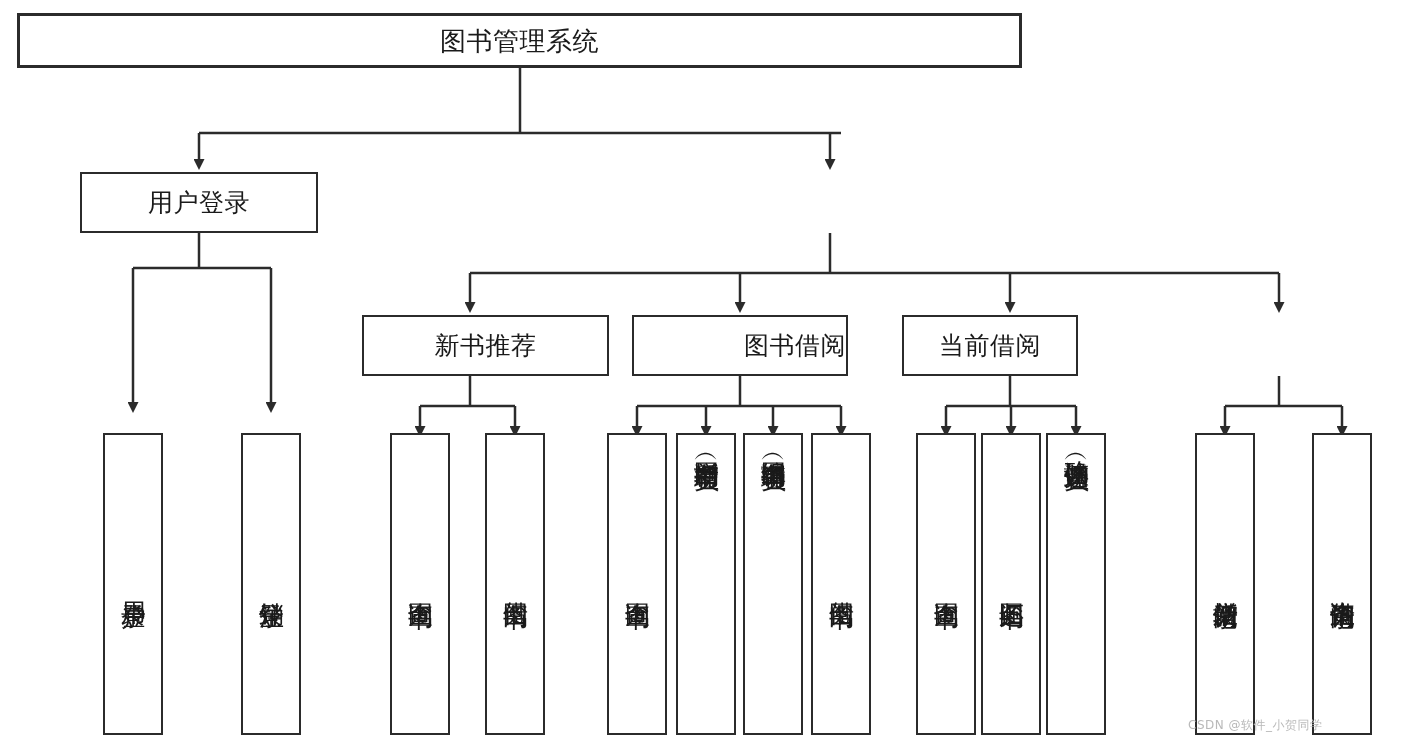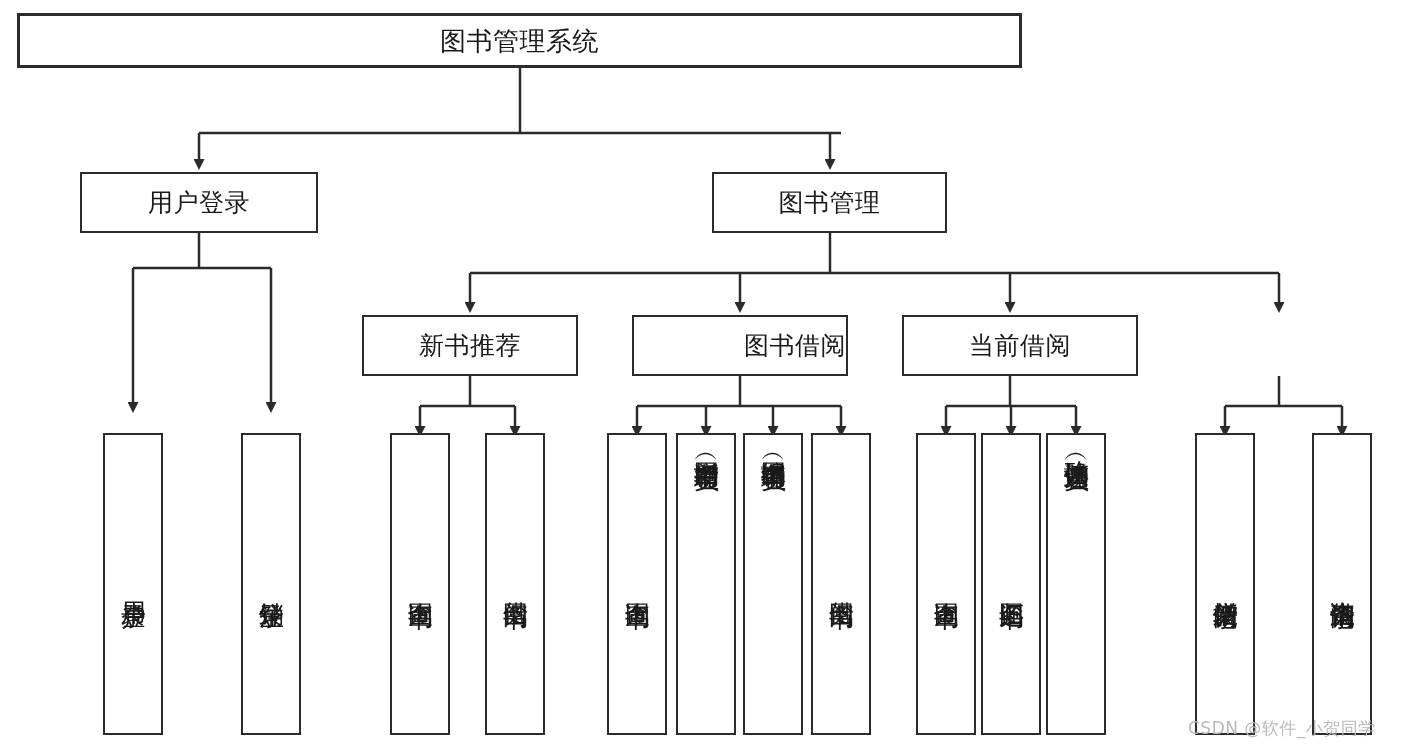--- a/index.html
+++ b/index.html
@@ -62,21 +62,21 @@
     letter-spacing: 1px;
     white-space: pre-wrap;
     max-height: 100%;
   }
   .node.leaf.center {
     align-items: center;
     padding-top: 0;
   }
   .watermark {
     position: absolute;
-    font-size: 17px;
+    font-size: 12px;
     color: #b9b9b9;
     white-space: nowrap;
     letter-spacing: 0.5px;
   }
 </style>
 </head>
 <body>
 
 <div id="canvas">
 
@@ -130,31 +130,28 @@
     </g>
   </svg>
 
   <div class="node root horiz" style="left:17px; top:13px; width:1005px; height:55px;">
     <span class="label">图书管理系统</span>
   </div>
 
   <div class="node horiz" style="left:80px; top:172px; width:238px; height:61px;">
     <span class="label">用户登录</span>
   </div>
-  <div class="node horiz" style="left:712px; top:172px; width:235px; height:61px;">
-    <span class="label">图书管理</span>
-  </div>
 
-  <div class="node horiz" style="left:362px; top:315px; width:216px; height:61px;">
+  <div class="node horiz" style="left:362px; top:315px; width:247px; height:61px;">
     <span class="label">新书推荐</span>
   </div>
   <div class="node horiz" style="left:632px; top:315px; width:216px; height:61px;justify-content:flex-end;">
     <span class="label">图书借阅</span>
   </div>
-  <div class="node horiz" style="left:902px; top:315px; width:236px; height:61px;">
+  <div class="node horiz" style="left:902px; top:315px; width:176px; height:61px;">
     <span class="label">当前借阅</span>
   </div>
 
   <div class="node leaf center" style="left:103px; top:433px; width:60px; height:302px;">
     <span class="label">用户登录</span>
   </div>
   <div class="node leaf center" style="left:241px; top:433px; width:60px; height:302px;">
     <span class="label">注销登录</span>
   </div>
 

